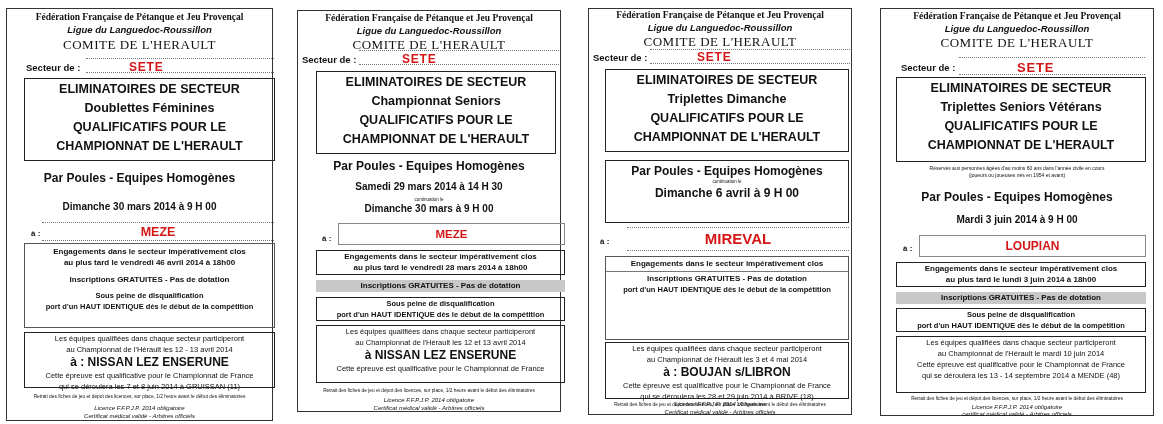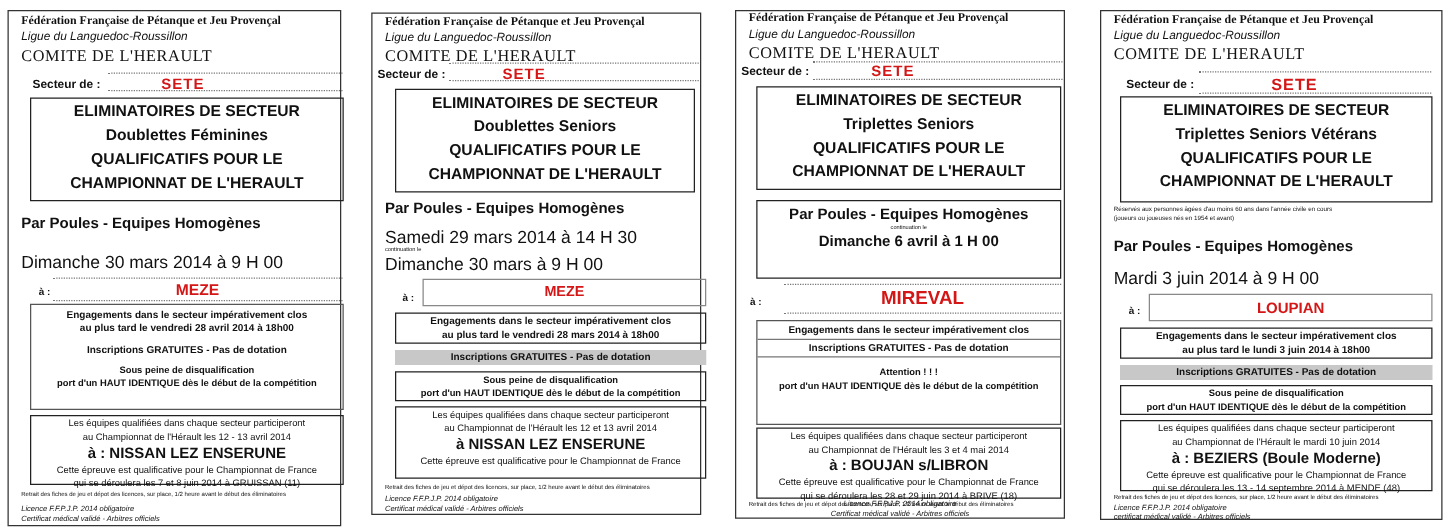--- a/index.html
+++ b/index.html
@@ -2,30 +2,30 @@
 <html><head>
 <meta charset="utf-8">
 <style>
   * { box-sizing: border-box; margin: 0; padding: 0; }
   body { width: 1163px; height: 424px; background: #ffffff; position: relative; overflow: hidden; font-family: "Liberation Sans", sans-serif; color: #111; }
   .card { position: absolute; border: 1.5px solid #333; background: #fff; }
   .c1 { left: 6px; top: 8px; width: 267px; height: 413px; }
   .c2 { left: 297px; top: 10px; width: 264px; height: 402px; }
   .c3 { left: 588px; top: 8px; width: 264px; height: 407px; }
   .c4 { left: 880px; top: 8px; width: 274px; height: 408px; }
-  .abs { position: absolute; left: 10px; right: 0; text-align: left; }
+  .abs { position: absolute; left: 0; right: 0; text-align: center; }
   .fed { font-family: "Liberation Serif", serif; font-weight: bold; font-size: 9.5px; }
-  .ligue { font-style: italic; font-weight: normal; font-size: 9.5px; }
+  .ligue { font-style: italic; font-weight: bold; font-size: 9.5px; }
   .comite { font-family: "Liberation Serif", serif; font-size: 13px; letter-spacing: 0.5px; }
   .secteur { position: absolute; font-weight: bold; font-size: 9.5px; }
   .sect-line { position: absolute; border-top: 1px dotted #777; border-bottom: 1px dotted #777; height: 15px; }
   .sete { position: absolute; color: #d41616; font-weight: bold; font-size: 12px; letter-spacing: 0.8px; }
   .titlebox { position: absolute; border: 1.5px solid #222; text-align: center; font-weight: bold; font-size: 12.5px; line-height: 19px; padding-top: 1px; }
   .big { font-weight: bold; font-size: 12px; }
-  .date { font-weight: normal; font-size: 14px; }
+  .date { font-weight: bold; font-size: 10px; }
   .tiny { font-size: 4.5px; }
   .a-label { position: absolute; font-size: 8px; font-weight: bold; }
   .venue-line { position: absolute; border-top: 1px dotted #777; border-bottom: 1px dotted #777; }
   .venue-box { position: absolute; border: 1px solid #888; }
   .venue { position: absolute; color: #d41616; font-weight: bold; text-align: center; }
   .box { position: absolute; border: 1px solid #555; text-align: center; font-weight: bold; font-size: 8px; line-height: 11px; }
   .box.dark { border: 1.5px solid #222; }
   .gray { position: absolute; background: #c8c8c8; text-align: center; font-weight: bold; font-size: 8px; line-height: 11px; }
   .qual { position: absolute; border: 1.5px solid #222; text-align: center; font-size: 7.5px; line-height: 11px; }
   .qual .q-venue { font-size: 12px; font-weight: bold; line-height: 15px; }
@@ -49,21 +49,21 @@
     <div>QUALIFICATIFS  POUR LE</div>
     <div>CHAMPIONNAT  DE  L'HERAULT</div>
   </div>
   <div class="abs big" style="top:162px">Par  Poules - Equipes Homogènes</div>
   <div class="abs date" style="top:192px">Dimanche 30 mars 2014 à  9 H 00</div>
   <div class="venue-line" style="left:35px;top:213px;width:232px;height:19px"></div>
   <div class="a-label" style="left:24px;top:220px">à :</div>
   <div class="venue" style="left:35px;width:232px;top:216px;font-size:12.5px">MEZE</div>
   <div class="box" style="left:17px;top:234px;width:251px;height:85px">
     <div style="padding-top:2px">Engagements  dans  le  secteur  impérativement  clos</div>
-    <div>au  plus  tard  le  vendredi  28 avril 2014  à  18h00</div>
+    <div>au  plus  tard  le  vendredi  46 avril 2014  à  18h00</div>
     <div style="margin-top:6px">Inscriptions GRATUITES  -  Pas de dotation</div>
     <div style="margin-top:5px;font-size:7.5px">Sous peine de disqualification</div>
     <div style="font-size:7.5px">port d'un HAUT IDENTIQUE dès le début de la compétition</div>
   </div>
   <div class="qual" style="left:17px;top:323px;width:251px;height:56px">
     <div>Les équipes qualifiées dans chaque secteur participeront</div>
     <div>au Championnat de l'Hérault les 12 - 13 avril 2014</div>
     <div class="q-venue">à : NISSAN LEZ ENSERUNE</div>
     <div>Cette épreuve est qualificative pour le Championnat de France</div>
     <div>qui se déroulera les 7 et 8 juin 2014 à GRUISSAN (11)</div>
@@ -75,21 +75,21 @@
 
 <div class="card c2">
   <div class="abs fed" style="top:2px">Fédération Française de Pétanque et Jeu Provençal</div>
   <div class="abs ligue" style="top:14px">Ligue du Languedoc-Roussillon</div>
   <div class="abs comite" style="top:26px">COMITE  DE  L'HERAULT</div>
   <div class="secteur" style="left:4px;top:43px">Secteur de :</div>
   <div class="sect-line" style="left:61px;top:39px;width:200px"></div>
   <div class="sete" style="left:104px;top:41px">SETE</div>
   <div class="titlebox" style="left:18px;top:60px;width:240px;height:83px">
     <div>ELIMINATOIRES  DE  SECTEUR</div>
-    <div>Doublettes  Seniors</div>
+    <div>Championnat  Seniors</div>
     <div>QUALIFICATIFS  POUR LE</div>
     <div>CHAMPIONNAT  DE  L'HERAULT</div>
   </div>
   <div class="abs big" style="top:148px">Par  Poules - Equipes Homogènes</div>
   <div class="abs date" style="top:170px">Samedi  29 mars 2014  à  14 H 30</div>
   <div class="abs tiny" style="top:186px">continuation  le</div>
   <div class="abs date" style="top:192px">Dimanche 30 mars  à  9 H 00</div>
   <div class="a-label" style="left:24px;top:223px">à :</div>
   <div class="venue-box" style="left:40px;top:212px;width:227px;height:22px"></div>
   <div class="venue" style="left:40px;width:227px;top:217px;font-size:11.5px">MEZE</div>
@@ -115,36 +115,35 @@
 
 <div class="card c3">
   <div class="abs fed" style="top:1px">Fédération Française de Pétanque et Jeu Provençal</div>
   <div class="abs ligue" style="top:13px">Ligue du Languedoc-Roussillon</div>
   <div class="abs comite" style="top:25px">COMITE  DE  L'HERAULT</div>
   <div class="secteur" style="left:4px;top:43px">Secteur de :</div>
   <div class="sect-line" style="left:61px;top:40px;width:200px"></div>
   <div class="sete" style="left:108px;top:41px">SETE</div>
   <div class="titlebox" style="left:16px;top:60px;width:244px;height:83px">
     <div>ELIMINATOIRES  DE  SECTEUR</div>
-    <div>Triplettes  Seniors</div>
+    <div>Triplettes  Dimanche</div>
     <div>QUALIFICATIFS  POUR LE</div>
     <div>CHAMPIONNAT  DE  L'HERAULT</div>
   </div>
   <div class="box dark" style="left:16px;top:151px;width:244px;height:63px;font-size:12px;line-height:18px">
     <div style="padding-top:1px">Par  Poules - Equipes Homogènes</div>
     <div class="tiny" style="line-height:4px;font-weight:normal">continuation  le</div>
-    <div>Dimanche  6 avril à  1 H 00</div>
+    <div>Dimanche  6 avril à  9 H 00</div>
   </div>
   <div class="venue-line" style="left:38px;top:218px;width:222px;height:24px"></div>
   <div class="a-label" style="left:11px;top:228px">à :</div>
   <div class="venue" style="left:38px;width:222px;top:221px;font-size:15px">MIREVAL</div>
   <div class="box" style="left:16px;top:247px;width:244px;height:84px">
     <div style="padding-top:1px">Engagements  dans  le  secteur  impérativement  clos</div>
     <div style="border-top:1px solid #777;margin-top:2px;padding-top:1px">Inscriptions GRATUITES  -  Pas de dotation</div>
-    <div style="border-top:1px solid #777;margin-top:1px;padding-top:6px;font-size:7.5px">Attention ! ! !</div>
     <div style="font-size:7.5px">port d'un HAUT IDENTIQUE dès le début de la compétition</div>
   </div>
   <div class="qual" style="left:16px;top:333px;width:244px;height:57px">
     <div>Les équipes qualifiées dans chaque secteur participeront</div>
     <div>au Championnat de l'Hérault les 3 et 4 mai 2014</div>
     <div class="q-venue">à : BOUJAN s/LIBRON</div>
     <div>Cette épreuve est qualificative pour le Championnat de France</div>
     <div>qui se déroulera les 28 et 29 juin 2014 à BRIVE (18)</div>
   </div>
   <div class="abs retrait" style="top:393px">Retrait des fiches de jeu et dépot des licences, sur place, 1/2 heure avant le début des éliminatoires</div>
@@ -180,20 +179,19 @@
     <div>au  plus  tard  le  lundi  3 juin 2014  à  18h00</div>
   </div>
   <div class="gray" style="left:15px;top:283px;width:250px;height:12px">Inscriptions GRATUITES  -  Pas de dotation</div>
   <div class="box dark" style="left:15px;top:299px;width:250px;height:24px;font-size:7.5px">
     <div>Sous peine de disqualification</div>
     <div>port d'un HAUT IDENTIQUE dès le début de la compétition</div>
   </div>
   <div class="qual" style="left:15px;top:327px;width:250px;height:57px">
     <div>Les équipes qualifiées dans chaque secteur participeront</div>
     <div>au Championnat de l'Hérault le mardi 10 juin 2014</div>
-    <div class="q-venue">à : BEZIERS (Boule Moderne)</div>
     <div>Cette épreuve est qualificative pour le Championnat de France</div>
     <div>qui se déroulera les 13 - 14 septembre 2014 à MENDE (48)</div>
   </div>
   <div class="abs retrait" style="top:387px">Retrait des fiches de jeu et dépot des licences, sur place, 1/2 heure avant le début des éliminatoires</div>
   <div class="abs licence" style="top:394px">Licence F.F.P.J.P. 2014 obligatoire</div>
   <div class="abs licence" style="top:401px">certificat médical validé  -  Arbitres officiels</div>
 </div>
 
 </body></html>

